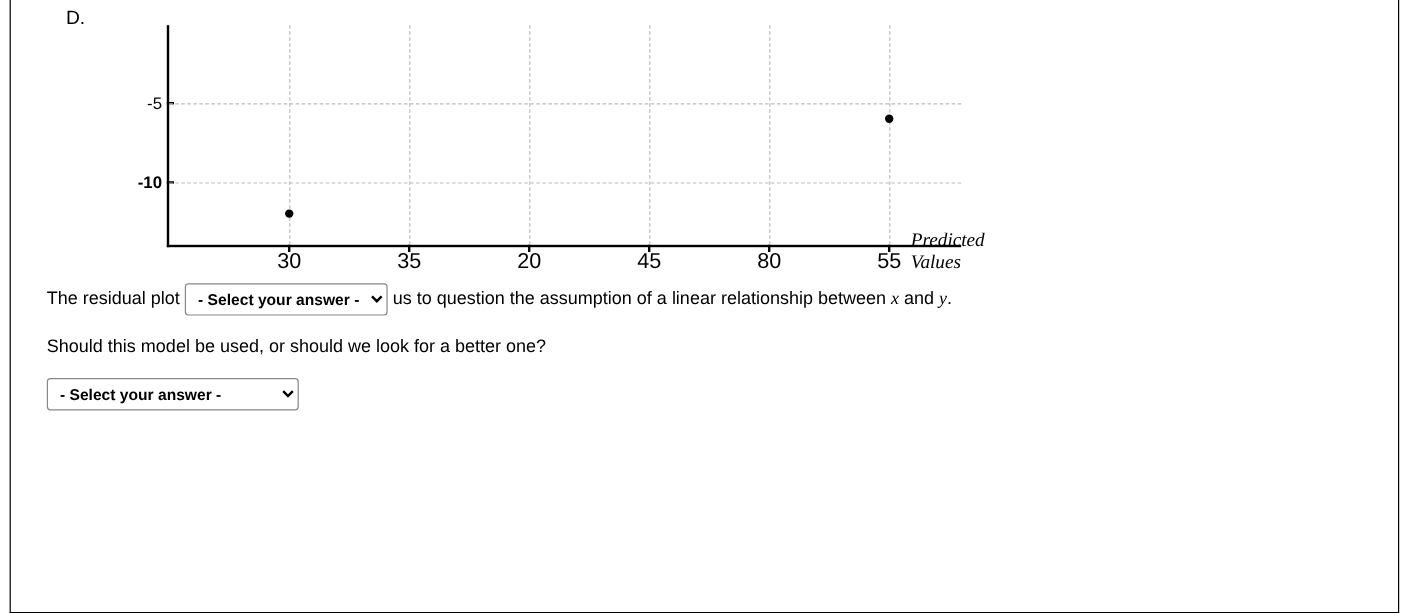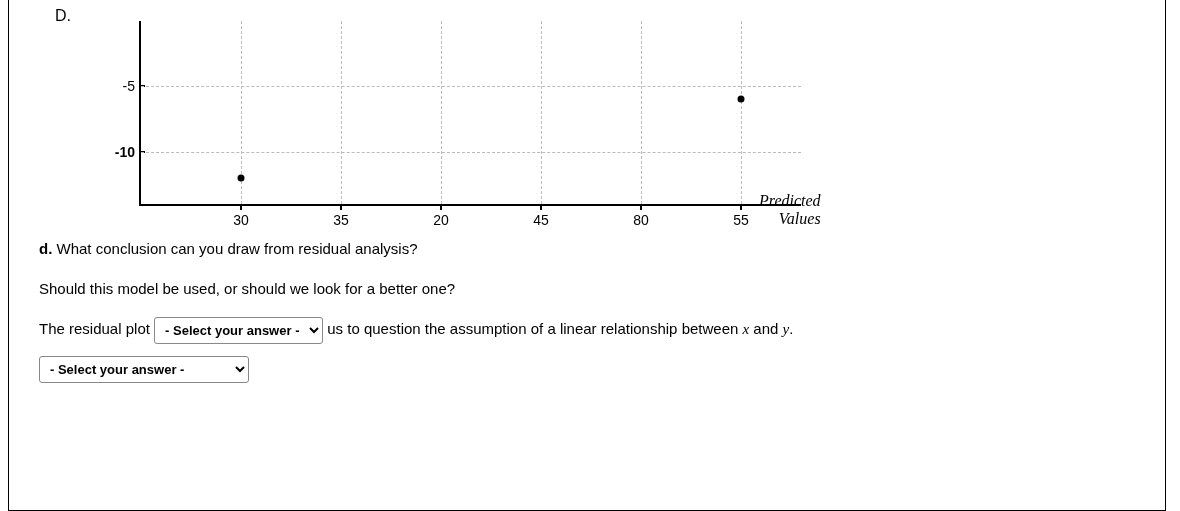--- a/index.html
+++ b/index.html
@@ -72,30 +72,29 @@
     position: absolute;
     bottom: -6px;
     width: 2px;
     height: 6px;
     background: #000;
     transform: translateX(-1px);
   }
   .xtick-label {
     position: absolute;
     bottom: -24px;
-    font-size: 14px;
+    font-size: 18px;
     transform: translateX(-50%);
   }
   .xlabel {
     position: absolute;
     bottom: -24px;
     font-style: italic;
     font-family: Georgia, 'Times New Roman', serif;
     font-size: 16px;
-    text-align: right;
   }
   .dot {
     position: absolute;
     width: 7px;
     height: 7px;
     background: #000;
     border-radius: 50%;
     transform: translate(-50%, -50%);
   }
   .question-body {
@@ -176,39 +175,35 @@
         <div class="xlabel" style="left:618px;">Predicted Values</div>
 
         <div class="dot" style="left:100px; top:157px;"></div>
         <div class="dot" style="left:600px; top:78px;"></div>
       </div>
     </div>
   </div>
 
   <div class="question-body">
 
-    <div class="line">
-      <b class="part">d.</b>
-      <span>What conclusion can you draw from residual analysis?</span>
-    </div>
-
-    <div class="line">
-      <span>Should this model be used, or should we look for a better one?</span>
-    </div>
 
     <div class="line">
       <span>The residual plot</span>
       <select class="inline">
         <option>- Select your answer -</option>
       </select>
       <span>us to question the assumption of a linear relationship between</span>
       <span class="mathit">x</span>
       <span>and</span>
       <span class="mathit">y</span><span>.</span>
     </div>
 
     <div class="line">
+      <span>Should this model be used, or should we look for a better one?</span>
+    </div>
+
+    <div class="line">
       <select class="block">
         <option>- Select your answer -</option>
       </select>
     </div>
   </div>
 </div>
 
 </body></html>

